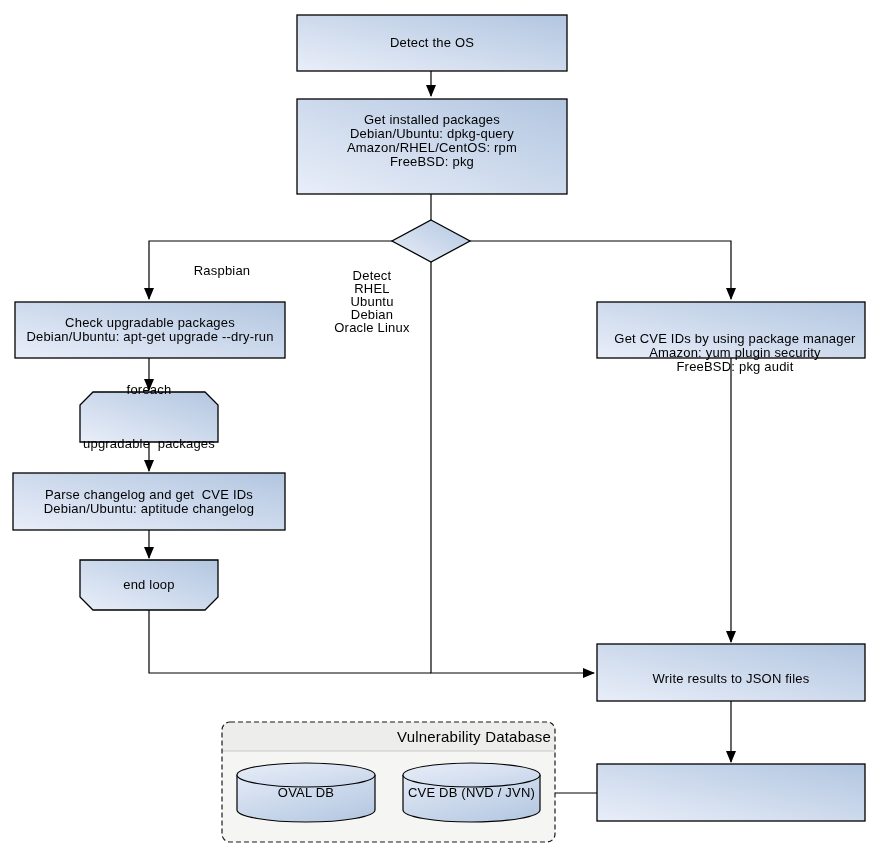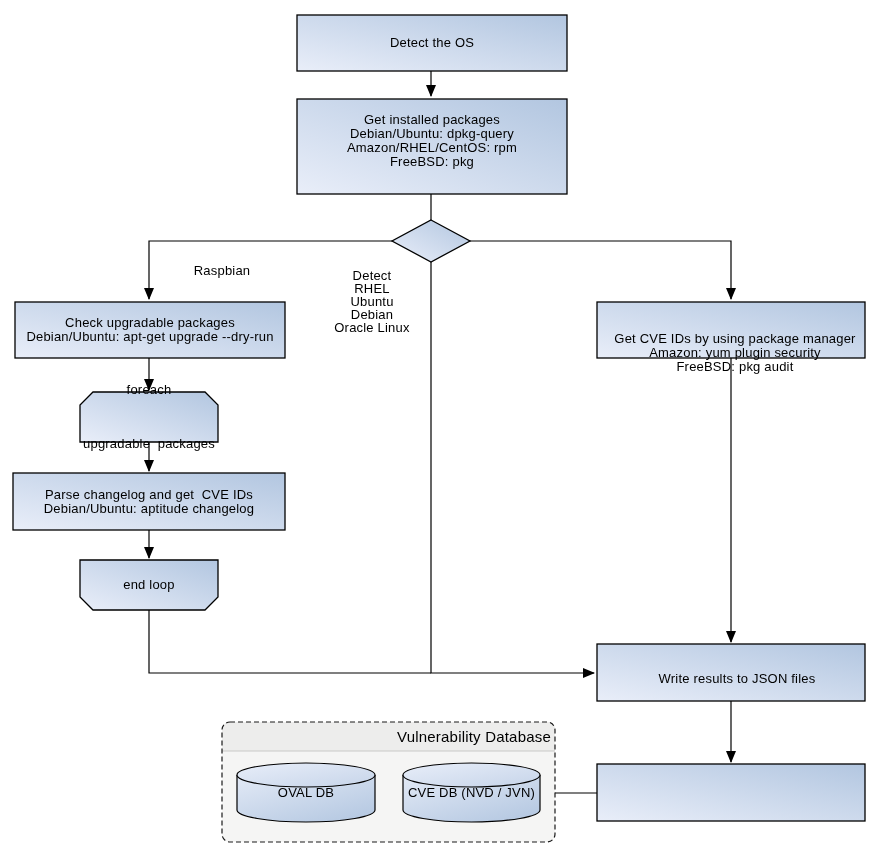--- a/index.html
+++ b/index.html
@@ -137,21 +137,21 @@
   <div class="txt" style="left:80px; top:560px; width:138px; height:50px;">
     <div>end loop</div>
   </div>
 
   <div class="txt" style="left:601px; top:302px; width:268px; height:44px;margin-top:29px;">
     <div>Get CVE IDs by using package manager</div>
     <div>Amazon: yum plugin security</div>
     <div>FreeBSD: pkg audit</div>
   </div>
 
-  <div class="txt" style="left:597px; top:644px; width:268px; height:69px;margin-left:6px;">
+  <div class="txt" style="left:597px; top:644px; width:268px; height:69px;">
     <div>Write results to JSON files</div>
   </div>
 
 
   <div class="txt lbl" style="left:162px; top:262px; width:120px; height:16px;">
     <div>Raspbian</div>
   </div>
 
   <div class="txt lbl" style="left:312px; top:265px; width:120px; height:72px;">
     <div>Detect</div>

